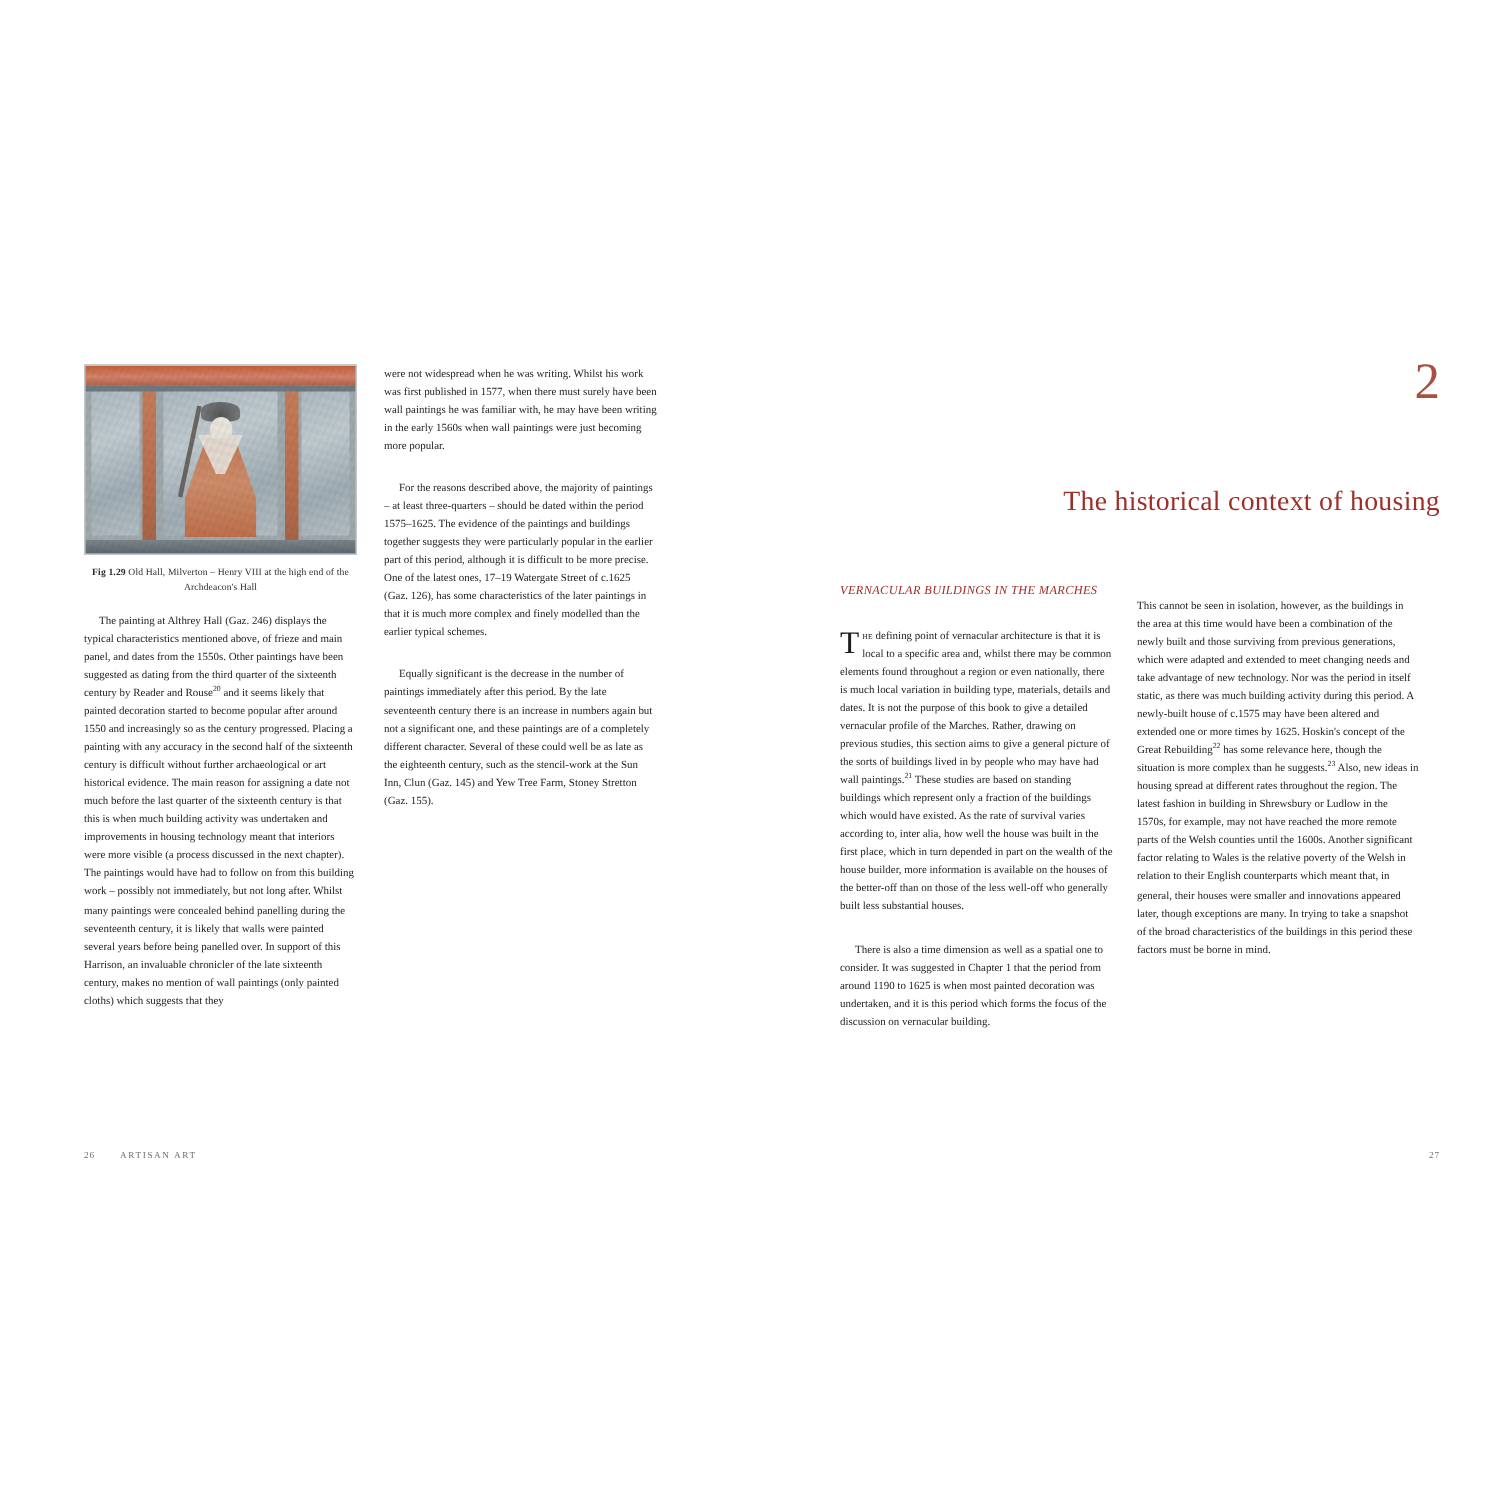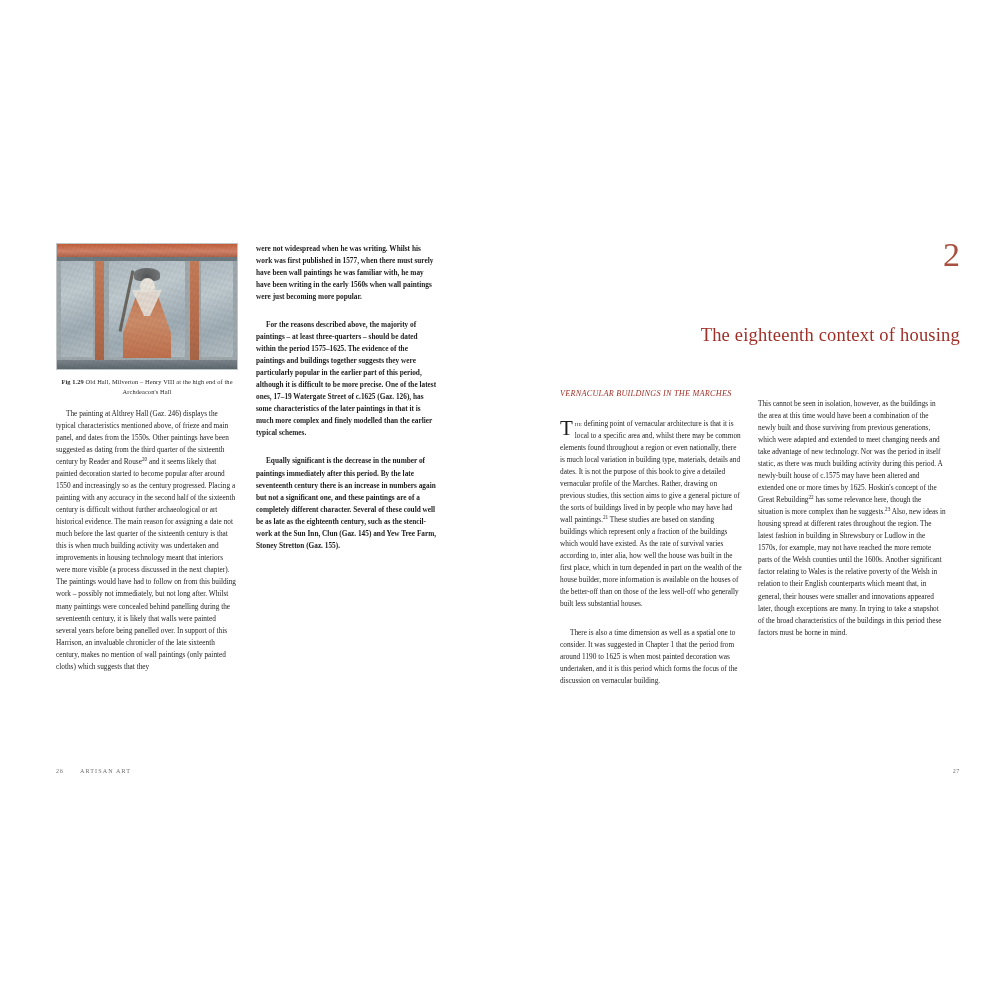--- a/index.html
+++ b/index.html
@@ -168,21 +168,21 @@
   }
   .col p {
     margin: 0;
     text-indent: 10px;
   }
   .col p.noindent { text-indent: 0; }
   .col p + p { margin-top: 16px; }
   sup { font-size: 5.2px; vertical-align: super; line-height: 0; }
 
   #verso-col1 { left: 56px; top: 408px; width: 182px; }
-  #verso-col2 { left: 256px; top: 243px; width: 182px; font-weight: bold; }
+  #verso-col2 { left: 256px; top: 243px; width: 182px; }
 
   #recto-col1 { left: 60px; top: 418px; width: 182px; }
   #recto-col2 { left: 258px; top: 398px; width: 188px; }
 
   
   #chapter-number {
     position: absolute;
     right: 40px;
     top: 238px;
     font-size: 34px;
@@ -283,21 +283,21 @@
       <p>Equally significant is the decrease in the number of paintings immediately after this period. By the late seventeenth century there is an increase in numbers again but not a significant one, and these paintings are of a completely different character. Several of these could well be as late as the eighteenth century, such as the stencil-work at the Sun Inn, Clun (Gaz. 145) and Yew Tree Farm, Stoney Stretton (Gaz. 155).</p>
     </div>
 
     <div class="folio" id="verso-folio-num">26</div>
     <div class="folio" id="verso-running-head">ARTISAN ART</div>
   </div>
 
   <div id="recto">
 
     <div id="chapter-number">2</div>
-    <div id="chapter-title">The eighteenth context of housing</div>
+    <div id="chapter-title">The historical context of housing</div>
 
     <div id="section-heading">VERNACULAR BUILDINGS IN THE MARCHES</div>
 
     <div class="col" id="recto-col1">
       <p class="noindent dropcap-para"><span class="dropcap">T</span><span class="smallcaps-lead">he</span><span> defining point of vernacular architecture is that it is local to a specific area and, whilst there may be common elements found throughout a region or even nationally, there is much local variation in building type, materials, details and dates. It is not the purpose of this book to give a detailed vernacular profile of the Marches. Rather, drawing on previous studies, this section aims to give a general picture of the sorts of buildings lived in by people who may have had wall paintings.</span><sup>21</sup><span> These studies are based on standing buildings which represent only a fraction of the buildings which would have existed. As the rate of survival varies according to, inter alia, how well the house was built in the first place, which in turn depended in part on the wealth of the house builder, more information is available on the houses of the better-off than on those of the less well-off who generally built less substantial houses.</span></p>
       <p>There is also a time dimension as well as a spatial one to consider. It was suggested in Chapter 1 that the period from around 1190 to 1625 is when most painted decoration was undertaken, and it is this period which forms the focus of the discussion on vernacular building.</p>
     </div>
 
     <div class="col" id="recto-col2">
       <p class="noindent"><span>This cannot be seen in isolation, however, as the buildings in the area at this time would have been a combination of the newly built and those surviving from previous generations, which were adapted and extended to meet changing needs and take advantage of new technology. Nor was the period in itself static, as there was much building activity during this period. A newly-built house of c.1575 may have been altered and extended one or more times by 1625. Hoskin's concept of the Great Rebuilding</span><sup>22</sup><span> has some relevance here, though the situation is more complex than he suggests.</span><sup>23</sup><span> Also, new ideas in housing spread at different rates throughout the region. The latest fashion in building in Shrewsbury or Ludlow in the 1570s, for example, may not have reached the more remote parts of the Welsh counties until the 1600s. Another significant factor relating to Wales is the relative poverty of the Welsh in relation to their English counterparts which meant that, in general, their houses were smaller and innovations appeared later, though exceptions are many. In trying to take a snapshot of the broad characteristics of the buildings in this period these factors must be borne in mind.</span></p>

